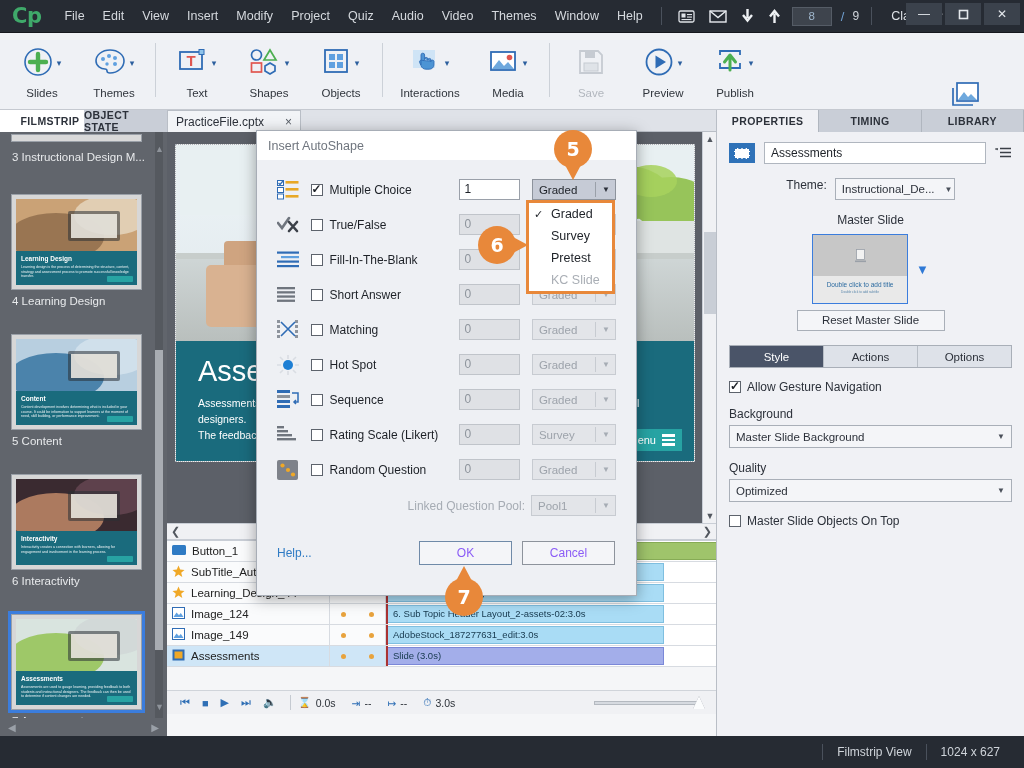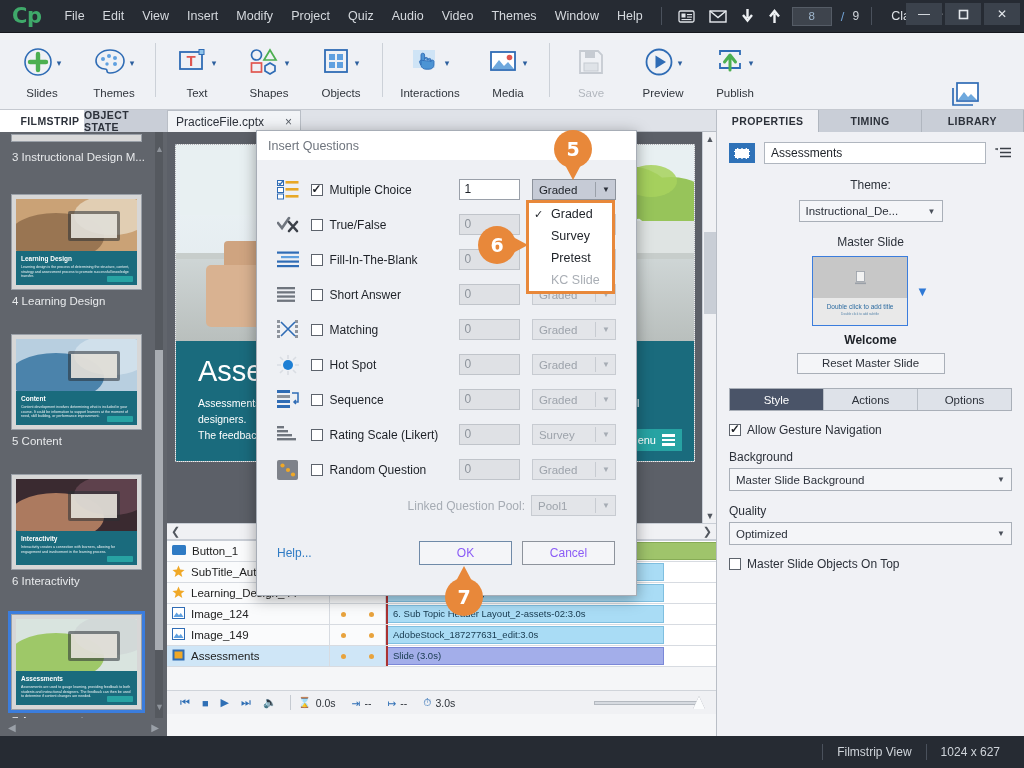--- a/index.html
+++ b/index.html
@@ -223,21 +223,21 @@
   .rp-namerow { display: flex; align-items: center; gap: 9px; }
   .rp-slideicon {
     width: 26px; height: 20px; background: #2f72b8; display: flex; align-items: center; justify-content: center;
   }
   .rp-slideicon i { width: 16px; height: 11px; background: #fff; border: 1px dashed #2f72b8; display: block; }
   .rp-input {
     flex: 1; height: 22px; background: #fff; border: 1px solid #b0b6bf;
     font-size: 12px; color: #1d2127; padding: 0 6px; line-height: 20px;
   }
   .rp-hamb { color: #3a3f47; font-size: 13px; display: flex; align-items: center; }
-  .rp-themerow { display: flex; align-items: center; justify-content: center; gap: 8px; margin-top: 14px; flex-direction: column; }
+  .rp-themerow { display: flex; justify-content: center; gap: 8px; margin-top: 14px; }
   .rp-lbl { font-size: 12px; color: #2c313a; }
   .select {
     height: 22px; background: #f4f5f8; border: 1px solid #a9afb8; font-size: 11.5px;
     color: #2c313a; display: flex; align-items: center; padding: 0 6px; position: relative;
   }
   .select .arr { margin-left: auto; font-size: 8px; color: #4a505a; padding-left: 10px; }
   .rp-mslabel { text-align: center; font-size: 12px; color: #2c313a; margin-top: 13px; }
   .ms-thumb-wrap { display: flex; align-items: center; justify-content: center; gap: 8px; margin-top: 7px; }
   .ms-thumb {
     width: 96px; height: 70px; border: 1px solid #3b7ddd; background: #c7c7c7; position: relative; overflow: hidden;
@@ -900,21 +900,21 @@
           <svg width="17" height="13" viewBox="0 0 17 13">
               <path d="M0 2 l3 0 M0 2" stroke="#3a3f47" stroke-width="1"></path>
               <path d="M1 1.5 L3.2 1.5 L2.1 3.5 Z" fill="#3a3f47"></path>
               <path d="M5 1.5 h11 M5 5.5 h11 M5 9.5 h11" stroke="#3a3f47" stroke-width="1.5"></path>
             </svg>
         </div>
       </div>
 
       <div class="rp-themerow">
         <span class="rp-lbl">Theme:</span>
-        <span class="select" style="width:144px;">
+        <span class="select" style="width:120px;">
           <span>Instructional_De...</span>
           <span class="arr">▼</span>
         </span>
       </div>
 
       <div class="rp-mslabel">Master Slide</div>
       <div class="ms-thumb-wrap">
         <div class="ms-thumb">
           <div class="top">
             <svg width="11" height="14" viewBox="0 0 11 14">
@@ -922,21 +922,20 @@
                 <rect x="0" y="11.5" width="11" height="1.6" fill="#9aa0a8"></rect>
               </svg>
           </div>
           <div class="bot">
             <div class="t1">Double click to add title</div>
             <div class="t2">Double click to add subtitle</div>
           </div>
         </div>
         <span class="ms-caret">▼</span>
       </div>
-      <div class="ms-name">Welcome</div>
       <div class="rp-resetbtn">Reset Master Slide</div>
 
       <div class="rp-styletabs" id="rp-styletabs">
           <div class="rp-styletab sel">Style</div>
           <div class="rp-styletab">Actions</div>
           <div class="rp-styletab">Options</div>
         </div>
 
       <div class="cbrow">
         <span class="cb on"></span>
@@ -956,21 +955,21 @@
       </div>
 
       <div class="cbrow">
         <span class="cb"></span>
         <span class="rp-lbl">Master Slide Objects On Top</span>
       </div>
     </div>
   </div>
 
   <div class="dlg">
-    <div class="dlg-title">Insert Questions</div>
+    <div class="dlg-title">Insert AutoShape</div>
     <div class="dlg-body" id="dialog-rows">
         <div class="qrow">
           <span class="qicon">
             <svg width="22" height="20" viewBox="0 0 22 20">
               <rect x="0.5" y="0.5" width="6" height="5" fill="#fff" stroke="#2f6cb5"></rect>
               <rect x="0.5" y="7.5" width="6" height="5" fill="#fff" stroke="#2f6cb5"></rect>
               <rect x="0.5" y="14" width="6" height="5" fill="#fff" stroke="#2f6cb5"></rect>
               <path d="M1.5 3 L3 4.5 L6 1" stroke="#2f6cb5" stroke-width="1.3" fill="none"></path>
               <rect x="8.5" y="1" width="13" height="2.6" fill="#e8a826"></rect>
               <rect x="8.5" y="8" width="13" height="2.6" fill="#e8a826"></rect>

